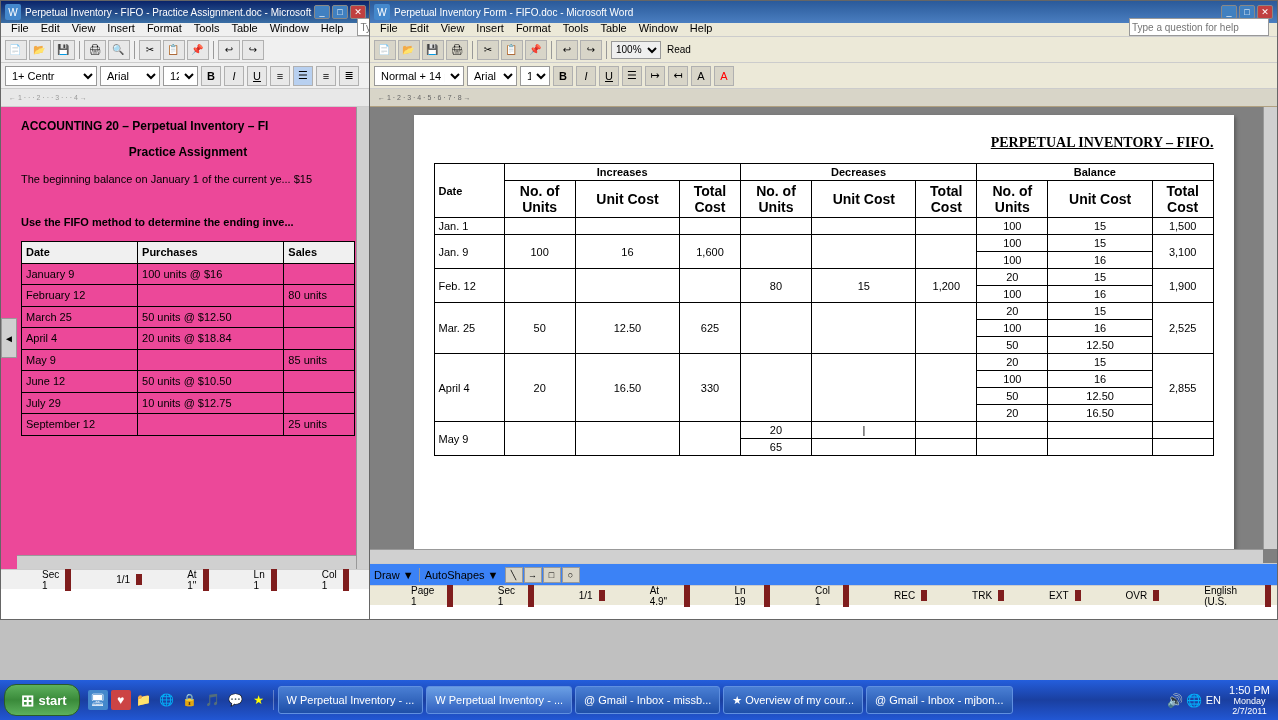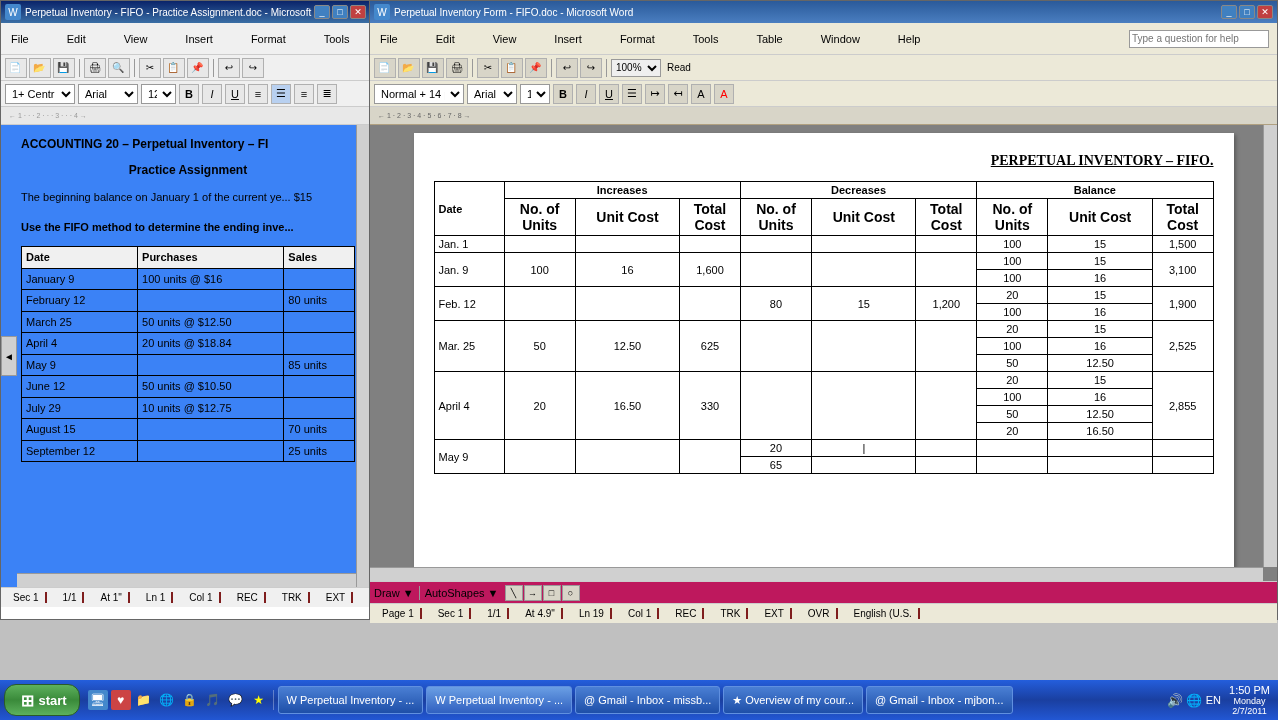--- a/index.html
+++ b/index.html
@@ -47,22 +47,22 @@
     .title-bar-icon { width: 16px; height: 16px; margin-right: 4px; background: #4488cc; border-radius: 2px; display: flex; align-items: center; justify-content: center; font-size: 10px; color: white; }
     .title-bar-text { flex: 1; }
     .title-bar-btns { display: flex; gap: 2px; }
     .title-btn { width: 16px; height: 14px; border: 1px solid #888; border-radius: 2px; cursor: pointer; display: flex; align-items: center; justify-content: center; font-size: 9px; color: white; }
     .title-btn.minimize { background: #4080c0; }
     .title-btn.maximize { background: #4080c0; }
     .title-btn.close { background: #c04040; }
 
     
     .menu-bar {
-      height: 32px; background: #f0f0f0; border-bottom: 1px solid #ccc;
-      display: flex; align-items: center; padding: 0 4px; gap: 26px;
+      height: 14px; background: #f0f0f0; border-bottom: 1px solid #ccc;
+      display: flex; align-items: flex-end; padding: 0 4px;
     }
     .menu-item { padding: 2px 6px; font-size: 11px; cursor: pointer; color: #000; }
 
     
     .toolbar {
       height: 26px; background: #f0f0f0; border-bottom: 1px solid #ccc;
       display: flex; align-items: center; padding: 0 4px; gap: 2px;
     }
     .toolbar-btn {
       width: 22px; height: 20px; background: #e8e8e8; border: 1px solid #b0b0b0;
@@ -76,34 +76,34 @@
       height: 26px; background: #f0f0f0; border-bottom: 1px solid #ccc;
       display: flex; align-items: center; padding: 0 4px; gap: 3px; font-size: 11px;
     }
     .format-select { height: 20px; font-size: 11px; border: 1px solid #999; background: white; padding: 0 2px; }
     .format-btn { width: 20px; height: 20px; border: 1px solid #b0b0b0; background: #e8e8e8; cursor: pointer; display: flex; align-items: center; justify-content: center; font-size: 11px; }
 
     
     .ruler { height: 18px; background: #e8e8e8; border-bottom: 1px solid #ccc; font-size: 8px; color: #666; display: flex; align-items: center; padding: 0 8px; }
 
     
-    .doc-content { padding: 10px 15px; font-size: 11px; line-height: 1.5; overflow-y: auto; background: #3b82f6; }
+    .doc-content { padding: 10px 15px; font-size: 11px; line-height: 1.5; overflow-y: auto; background: #ec4899; }
     .doc-title { font-size: 12px; font-weight: bold; text-align: center; margin-bottom: 8px; }
 
     
     .left-table { border-collapse: collapse; width: 100%; font-size: 11px; margin-top: 8px; }
     .left-table th, .left-table td { border: 1px solid #000; padding: 2px 4px; text-align: left; }
     .left-table th { background: #f0f0f0; font-weight: bold; }
 
     
     .status-bar {
       height: 20px; background: #f0f0f0; border-top: 1px solid #ccc;
       display: flex; align-items: center; padding: 0 6px; font-size: 10px; gap: 10px;
     }
-    .status-item { padding: 0 6px; border-right: 2px solid #7f1d1d; }
+    .status-item { padding: 0 6px; border-right: 6px solid #7f1d1d; margin-left: 29px; }
     .perp-title { font-size: 14px; font-weight: bold; text-align: right; margin-bottom: 12px; font-family: 'Times New Roman', serif; text-decoration: underline; }
 
     .inventory-table { border-collapse: collapse; width: 100%; font-size: 11px; }
     .inventory-table th, .inventory-table td {
       border: 1px solid #000; padding: 2px 4px; text-align: center;
     }
     .inventory-table .section-header { font-weight: bold; background: white; }
     .inventory-table .date-col { text-align: left; width: 70px; }
     .inventory-table .sub-header { font-size: 14px; }
 
@@ -152,21 +152,21 @@
     <div class="toolbar-sep"></div>
     <div class="toolbar-btn">✂</div>
     <div class="toolbar-btn">📋</div>
     <div class="toolbar-btn">📌</div>
     <div class="toolbar-sep"></div>
     <div class="toolbar-btn">↩</div>
     <div class="toolbar-btn">↪</div>
   </div>
 
   <div class="format-bar">
-    <select class="format-select" style="width:70px;">
+    <select class="format-select" style="width:92px;">
       <option>1+ Centr</option>
     </select>
     <select class="format-select" style="width:60px;">
       <option>Arial</option>
     </select>
     <select class="format-select" style="width:35px;">
       <option>12</option>
     </select>
     <div class="format-btn">
         <b>B</b>
@@ -188,21 +188,21 @@
   </div>
 
   <div style="position:relative; height:calc(100% - 156px); overflow:hidden;">
 
     <div class="left-nav-btn">◄</div>
 
     <div class="doc-content" style="padding-left:20px; height:100%; overflow-y:auto;">
       <div class="doc-title" style="text-align:left; font-size:12px;">ACCOUNTING 20 – Perpetual Inventory – FI</div>
       <div class="doc-title" style="text-align:center; margin-bottom:10px;">Practice Assignment</div>
 
-      <div class="doc-text" style="margin-bottom:12px;">The beginning balance on January 1 of the current ye... $15</div>
+      <div class="doc-text" style="margin-bottom:25px;">The beginning balance on January 1 of the current ye... $15</div>
       <div class="doc-text doc-bold" style="margin-bottom:10px;">Use the FIFO method to determine the ending inve...</div>
 
       <table class="left-table">
         <thead>
           <tr>
             <th>Date</th>
             <th>Purchases</th>
             <th>Sales</th>
           </tr>
         </thead>
@@ -234,25 +234,20 @@
             </tr>
             <tr>
               <td>June 12</td>
               <td>50 units @ $10.50</td>
               <td></td>
             </tr>
             <tr>
               <td>July 29</td>
               <td>10 units @ $12.75</td>
               <td></td>
-            </tr>
-            <tr>
-              <td>August 15</td>
-              <td></td>
-              <td>70 units</td>
             </tr>
             <tr>
               <td>September 12</td>
               <td></td>
               <td>25 units</td>
             </tr>
           </tbody>
       </table>
     </div>
 
@@ -489,21 +484,21 @@
             <td></td>
           </tr>
         </tbody>
       </table>
     </div>
 
     <div style="position:absolute; right:0; top:0; bottom:14px; width:14px; background:#d0d0d0; border-left:1px solid #999;"></div>
     <div style="position:absolute; bottom:0; left:0; right:14px; height:14px; background:#d0d0d0; border-top:1px solid #999;"></div>
   </div>
 
-  <div style="height:22px; background:#be185d; border-top:1px solid #ccc; display:flex; align-items:center; padding:0 4px; gap:2px; font-size:11px;">
+  <div style="height:22px; background:#3b82f6; border-top:1px solid #ccc; display:flex; align-items:center; padding:0 4px; gap:2px; font-size:11px;">
     <span>Draw ▼</span>
     <div style="width:1px; height:14px; background:#999; margin:0 3px;"></div>
     <span>AutoShapes ▼</span>
     <div style="display:flex; gap:1px; margin-left:4px;">
       <div style="width:18px;height:16px;border:1px solid #999;background:#d8d5c8;cursor:pointer;display:flex;align-items:center;justify-content:center;font-size:9px;">╲</div>
       <div style="width:18px;height:16px;border:1px solid #999;background:#d8d5c8;cursor:pointer;display:flex;align-items:center;justify-content:center;font-size:9px;">→</div>
       <div style="width:18px;height:16px;border:1px solid #999;background:#d8d5c8;cursor:pointer;display:flex;align-items:center;justify-content:center;font-size:9px;">□</div>
       <div style="width:18px;height:16px;border:1px solid #999;background:#d8d5c8;cursor:pointer;display:flex;align-items:center;justify-content:center;font-size:9px;">○</div>
     </div>
   </div>

